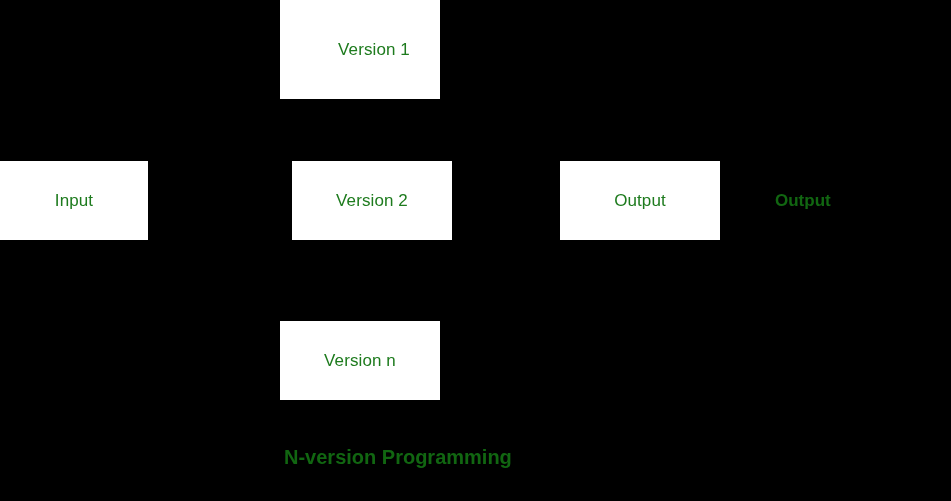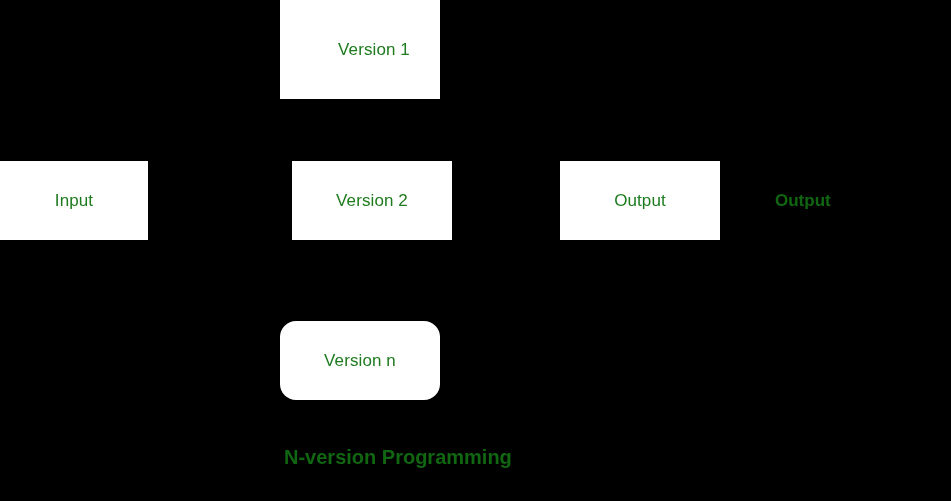--- a/index.html
+++ b/index.html
@@ -81,21 +81,21 @@
   </div>
 
   <div class="node" id="node-version-2" style="left:292px; top:161px; width:160px; height:79px;">
     <span class="node-label">Version 2</span>
   </div>
 
   <div class="node" id="node-voter" style="left:560px; top:161px; width:160px; height:79px;">
     <span class="node-label">Output</span>
   </div>
 
-  <div class="node" id="node-version-n" style="left:280px; top:321px; width:160px; height:79px;border-radius:16px;">
+  <div class="node" id="node-version-n" style="left:280px; top:321px; width:160px; height:79px;">
     <span class="node-label">Version n</span>
   </div>
 
   <div class="free-label" id="output-label" style="left:775px; top:192px;">Output</div>
 
   <div class="free-label" id="caption-label" style="left:284px; top:447px;">N-version Programming</div>
 
 </div>
 
 </body></html>

